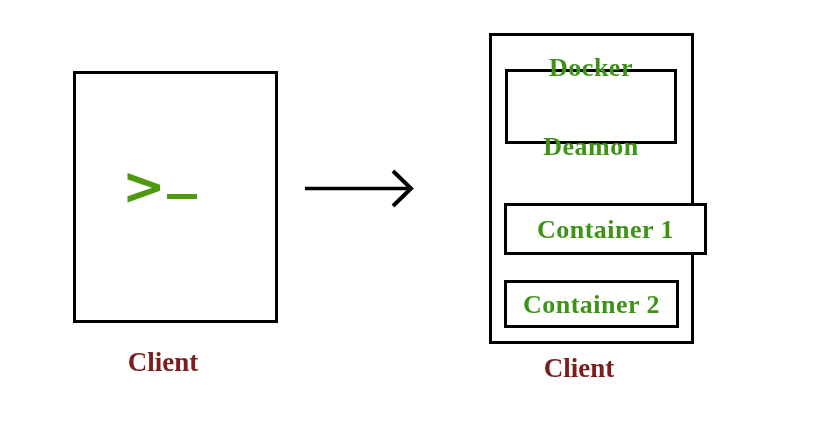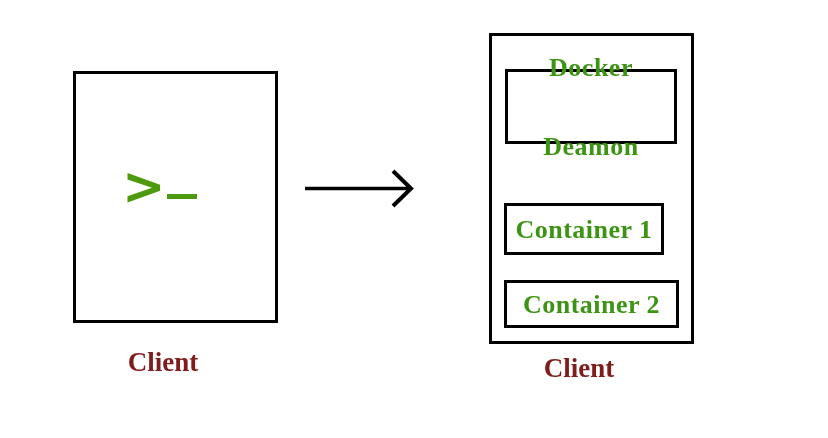--- a/index.html
+++ b/index.html
@@ -73,21 +73,21 @@
     position: absolute;
     border: 3px solid #000000;
     background: #ffffff;
     display: flex;
     flex-direction: column;
     align-items: center;
     justify-content: center;
     text-align: center;
   }
   .daemon-box    { left: 505px; top: 69px;  width: 172px; height: 75px; gap: 48px; }
-  .container1-box{ left: 504px; top: 203px; width: 160px; height: 52px; }
+  .container1-box{ left: 504px; top: 203px; width: 203px; height: 52px; }
   .container2-box{ left: 504px; top: 280px; width: 175px; height: 48px; }
 
   .green-text {
     font-family: "Liberation Serif", serif;
     font-weight: bold;
     font-size: 26px;
     line-height: 31px;
     color: #3c9314;
     letter-spacing: 0.5px;
     white-space: nowrap;

